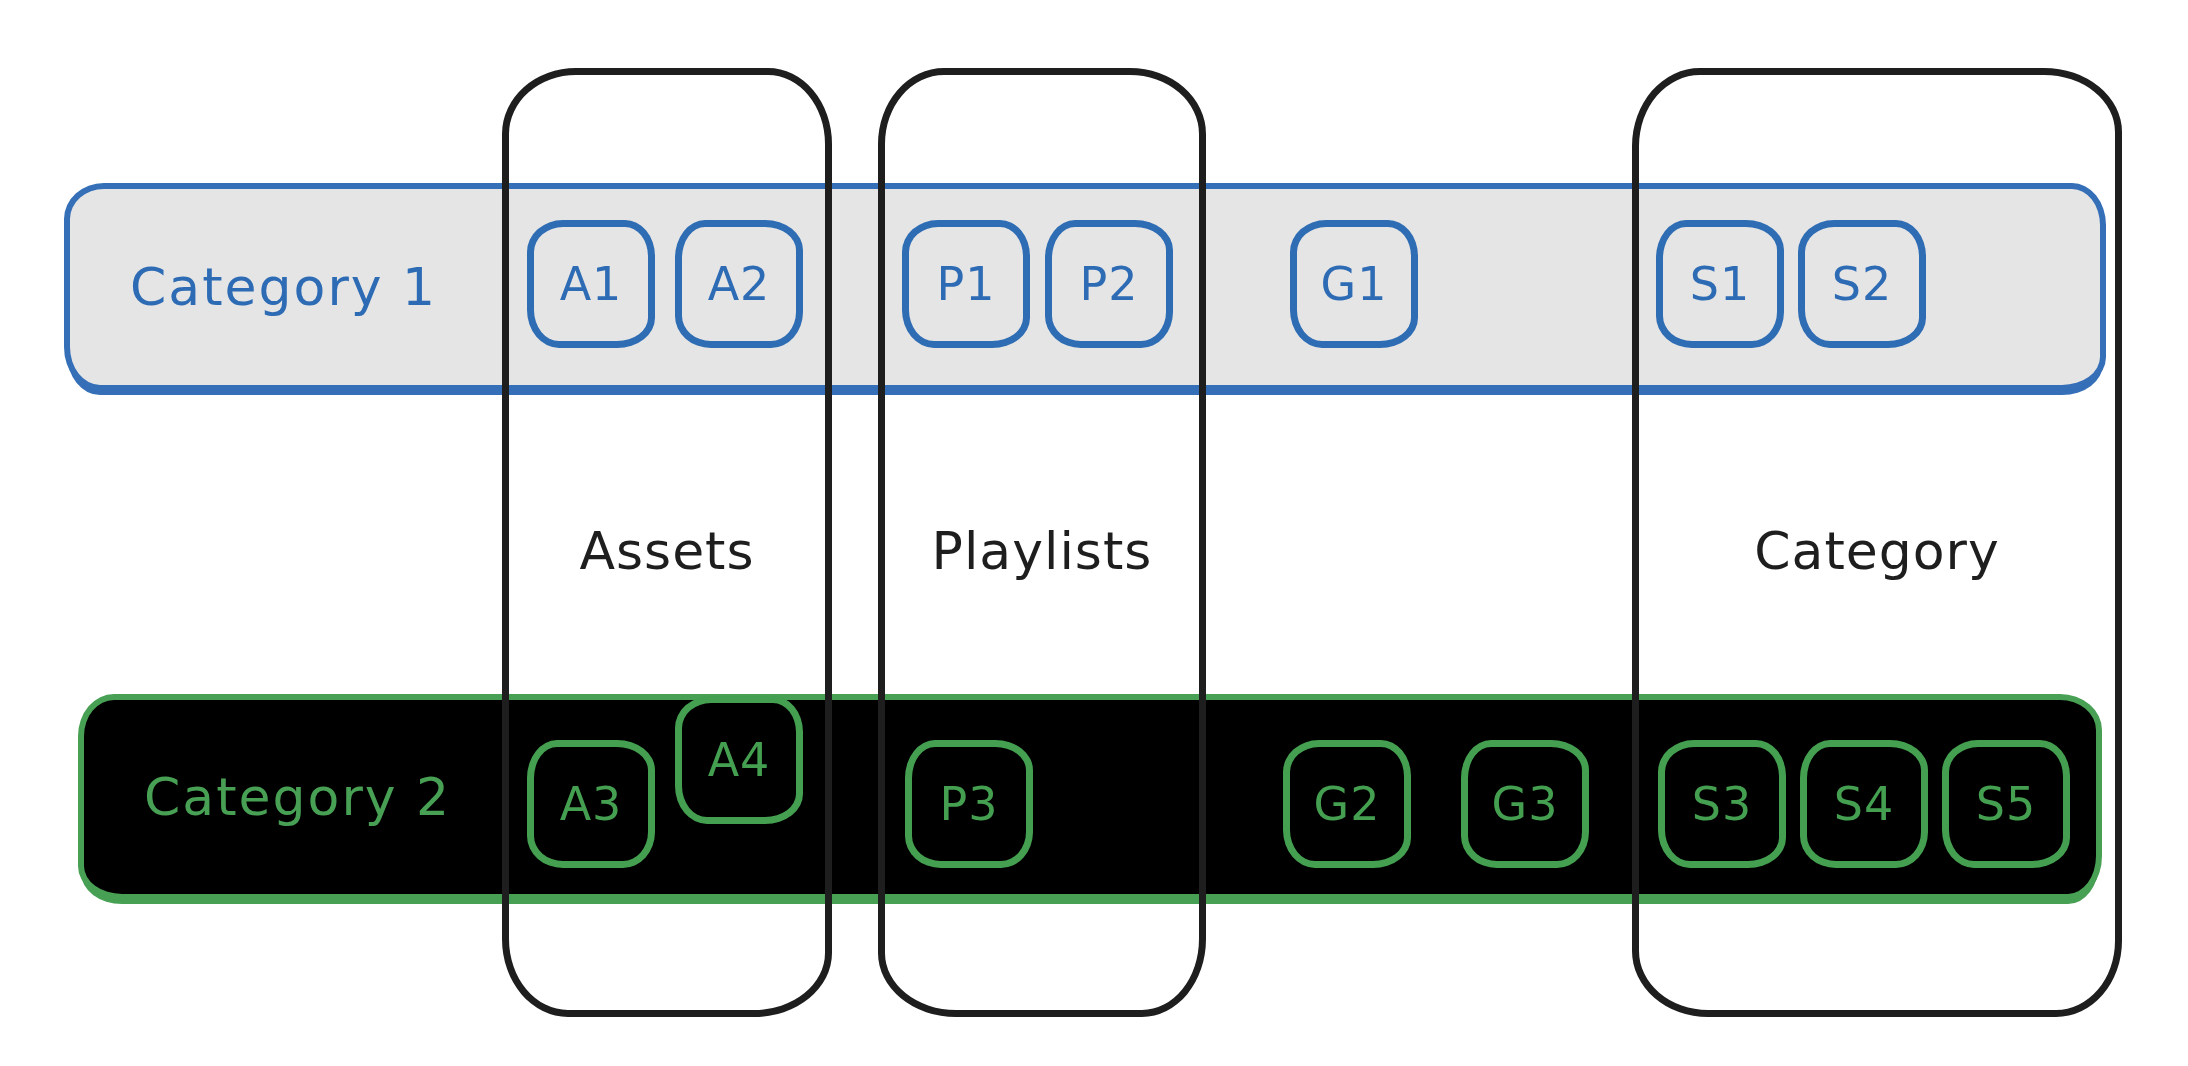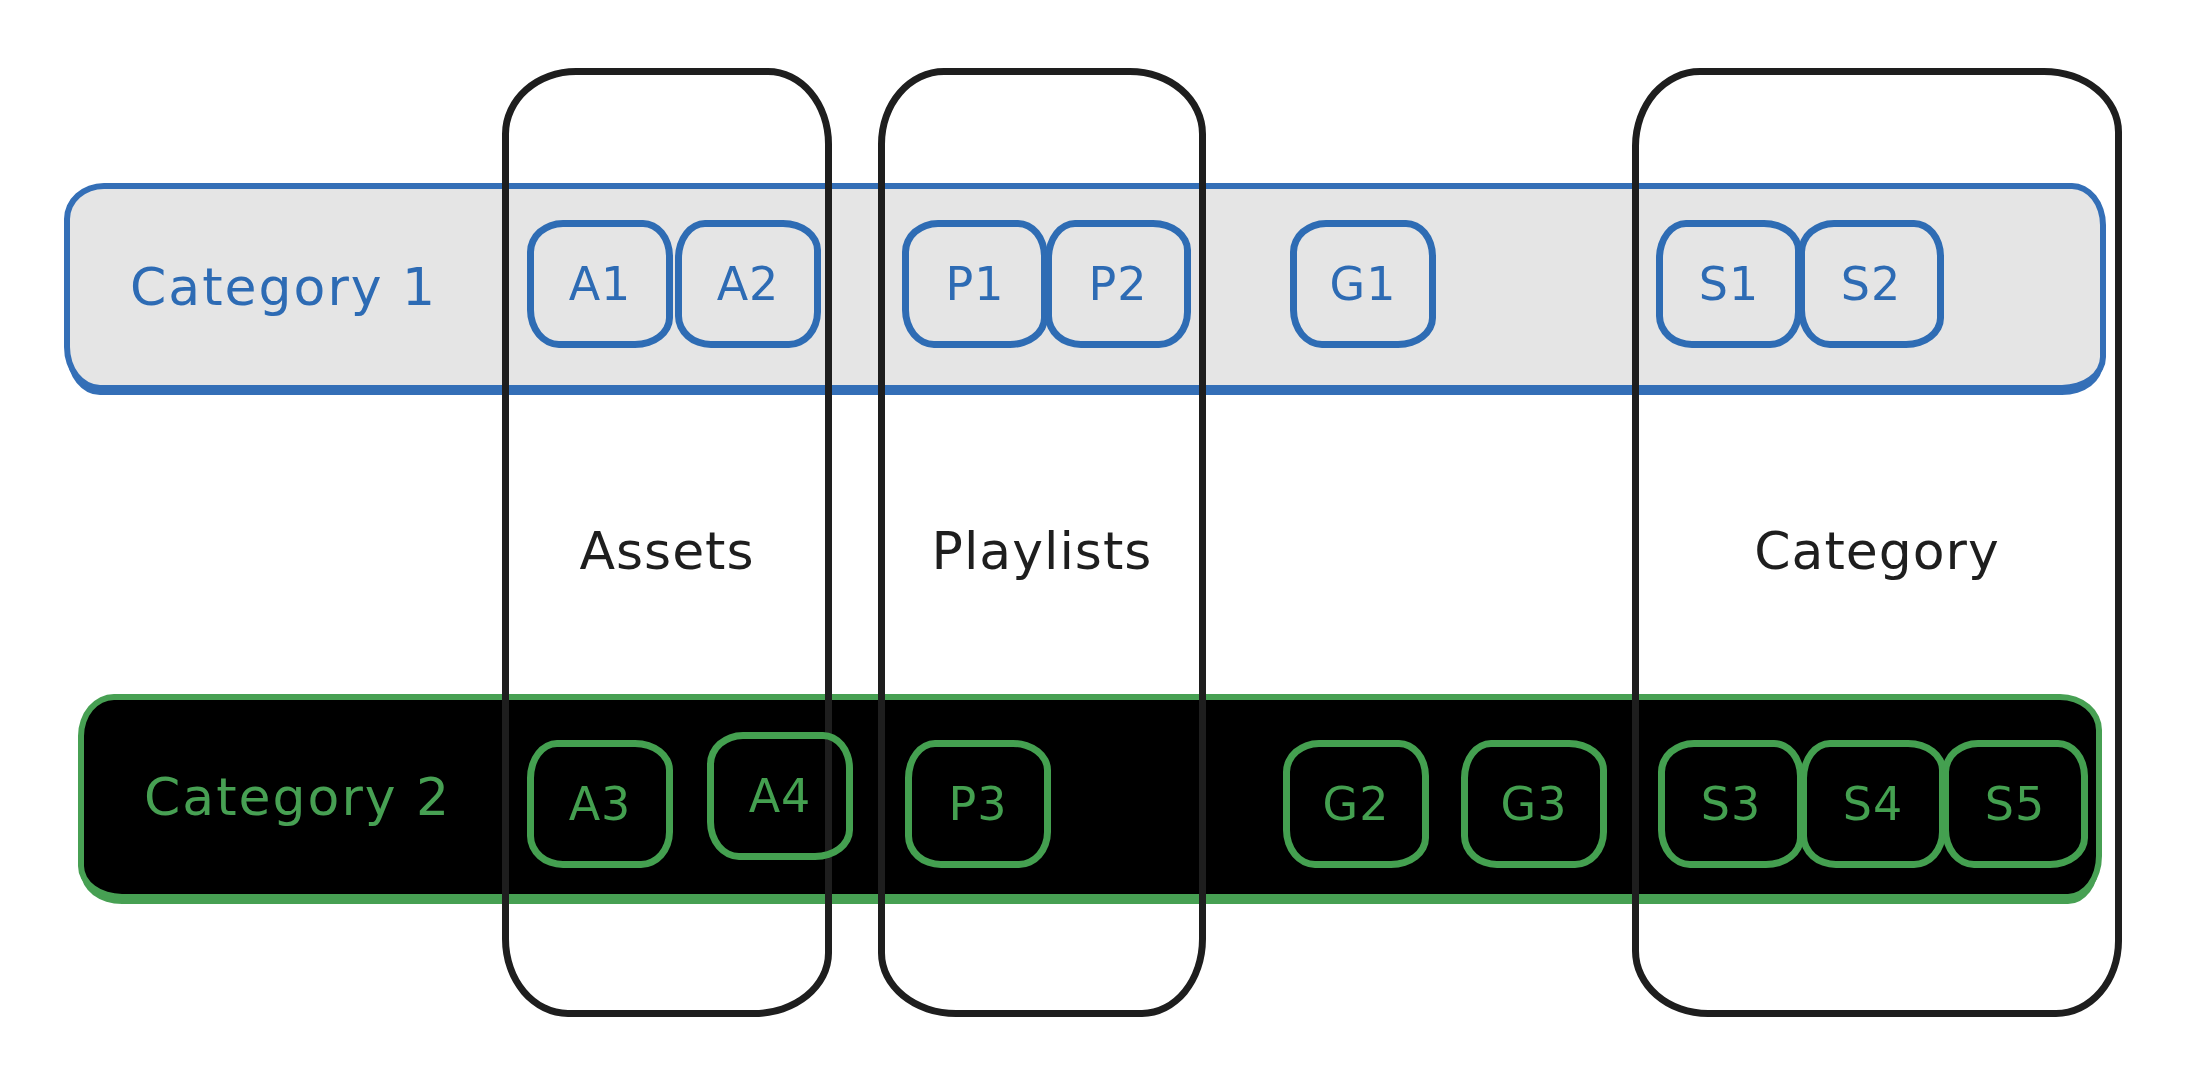--- a/index.html
+++ b/index.html
@@ -71,21 +71,21 @@
     text-align: center;
     font-size: 52px;
     letter-spacing: 1px;
     color: #1e1e1e;
     white-space: nowrap;
   }
 
   
   .node {
     position: absolute;
-    width: 146px; height: 128px;
+    width: 128px; height: 128px;
     box-sizing: border-box;
     border-width: 7px;
     border-style: solid;
     display: flex;
     align-items: center;
     justify-content: center;
     font-size: 46px;
     letter-spacing: 1px;
     z-index: 3;
     background: transparent;
@@ -97,21 +97,21 @@
 
   
   .pos-a1 { left: 527px;  top: 220px; }
   .pos-a2 { left: 675px;  top: 220px; }
   .pos-p1 { left: 902px;  top: 220px; }
   .pos-p2 { left: 1045px; top: 220px; text-align: center; }
   .pos-g1 { left: 1290px; top: 220px; }
   .pos-s1 { left: 1656px; top: 220px; }
   .pos-s2 { left: 1798px; top: 220px; }
   .pos-a3 { left: 527px;  top: 740px; }
-  .pos-a4 { left: 675px;  top: 732px; margin-left: 32px; }
+  .pos-a4 { left: 675px;  top: 696px; }
   .pos-p3 { left: 905px;  top: 740px; }
   .pos-g2 { left: 1283px; top: 740px; }
   .pos-g3 { left: 1461px; top: 740px; }
   .pos-s3 { left: 1658px; top: 740px; }
   .pos-s4 { left: 1800px; top: 740px; }
   .pos-s5 { left: 1942px; top: 740px; }
 </style>
 </head>
 <body>
 

